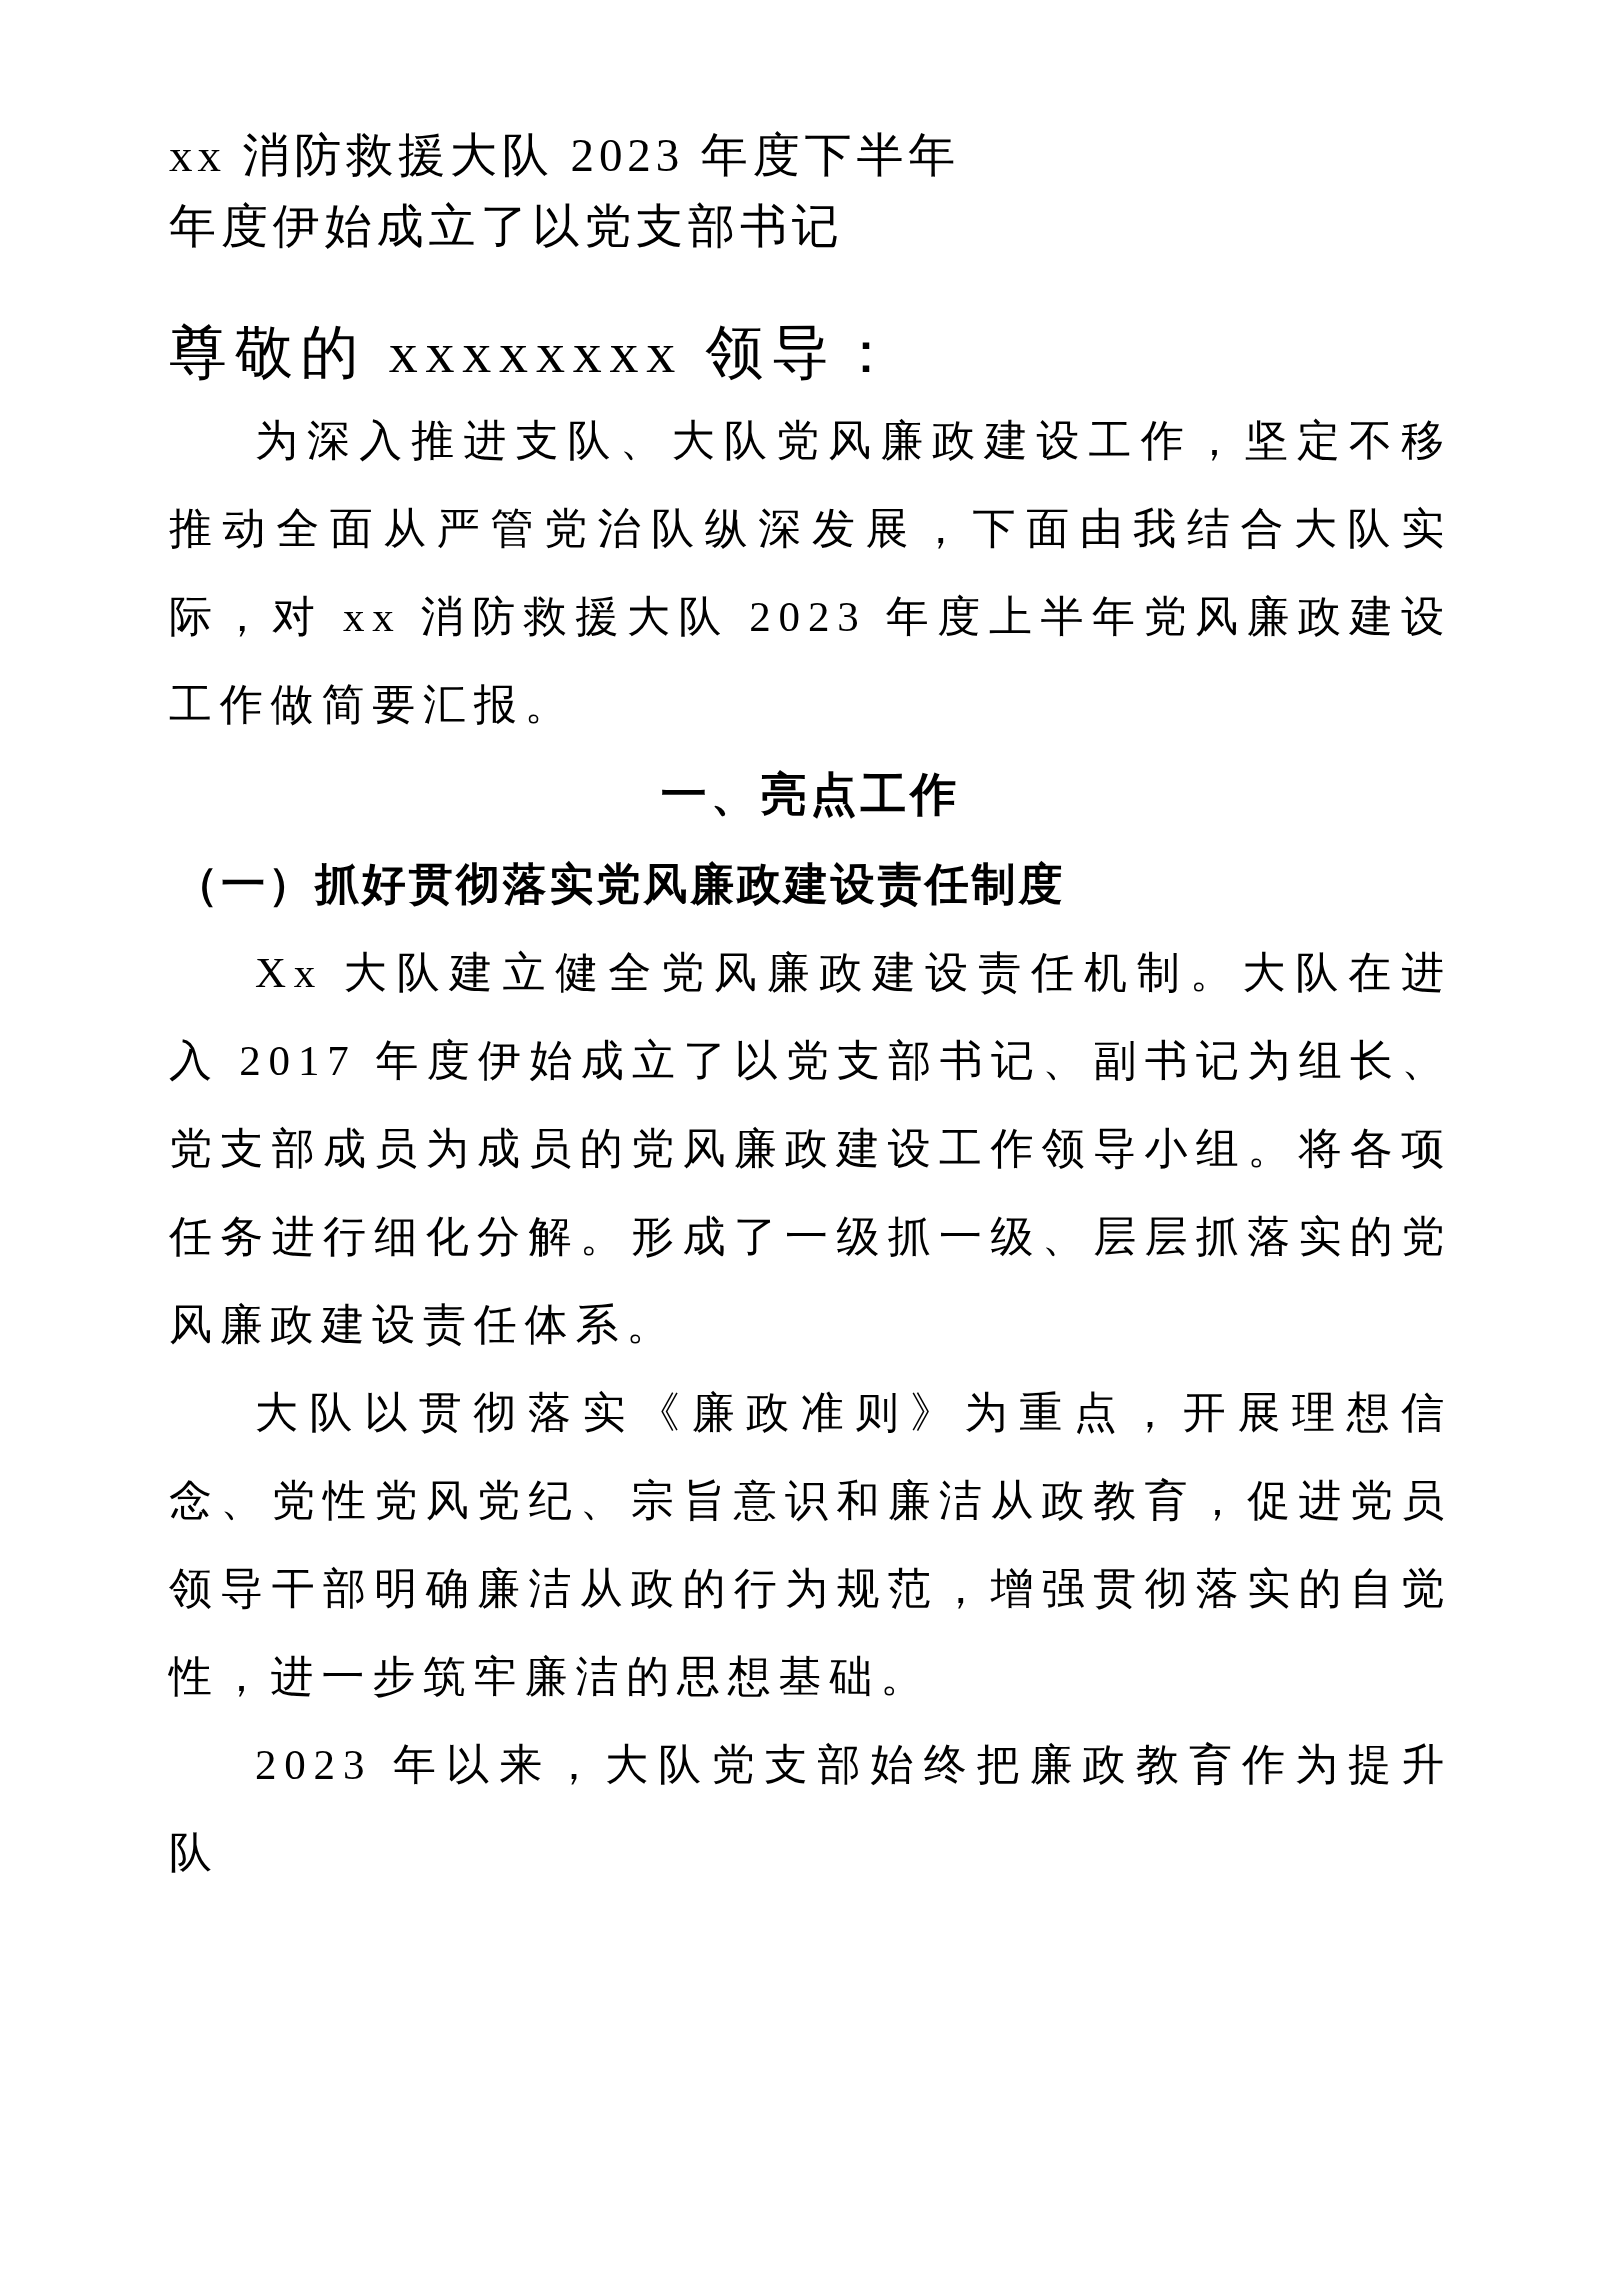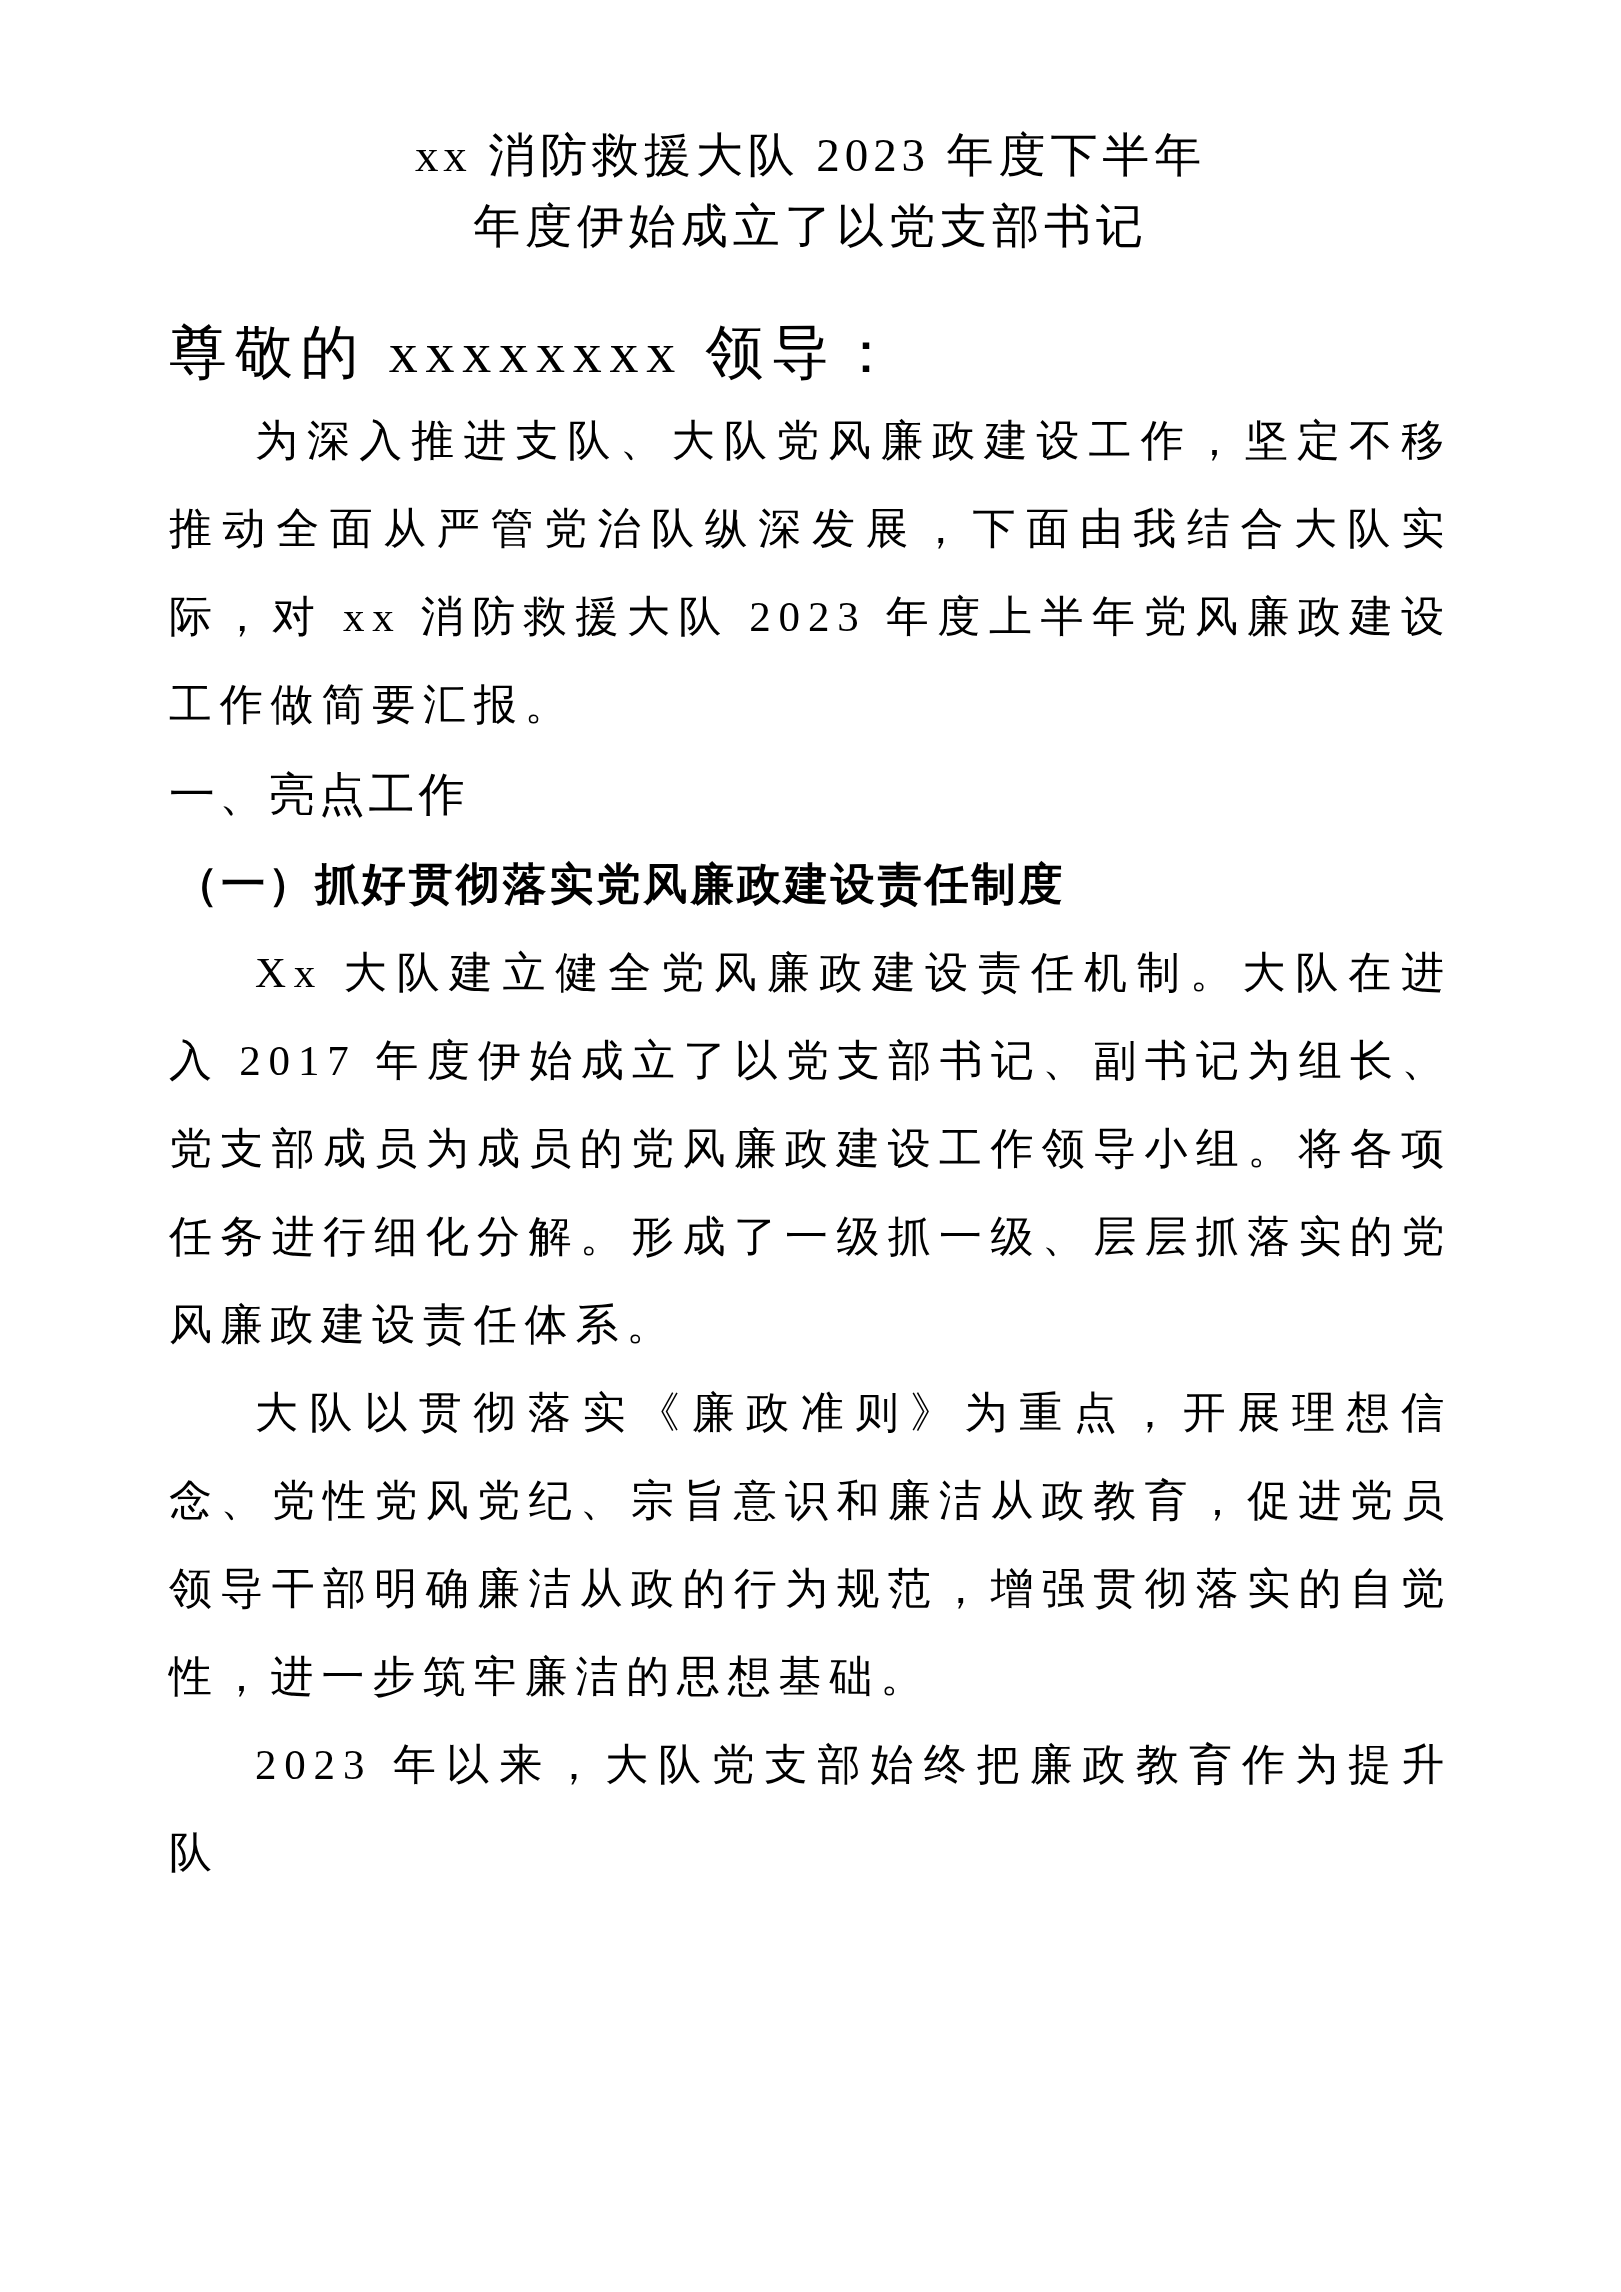--- a/index.html
+++ b/index.html
@@ -11,21 +11,21 @@
     width: 1621px;
     height: 2293px;
     background: #ffffff;
     padding: 120px 169px 0 169px;
     font-family: "Liberation Serif", "DejaVu Serif", serif;
     color: #000000;
     overflow: hidden;
   }
 
   .title-block {
-    text-align: center;
+    text-align: left;
     margin-bottom: 47px;
   }
   .title-line {
     font-size: 47px;
     line-height: 71px;
     letter-spacing: 4.9px;
     font-weight: 400;
     white-space: nowrap;
   }
 
@@ -38,24 +38,25 @@
   .para {
     font-size: 43px;
     line-height: 88px;
     letter-spacing: 7.8px;
     text-indent: 2em;
     text-align: justify;
   }
 
   .sec-heading {
     font-family: "Liberation Sans", "DejaVu Sans", sans-serif;
-    font-weight: 400;
+    font-weight: 700;
     font-size: 46px;
     line-height: 90px;
     letter-spacing: 3.9px;
+    text-align: center;
   }
 
   .sub-heading {
     font-family: "Liberation Sans", "DejaVu Sans", sans-serif;
     font-weight: 700;
     font-size: 44px;
     line-height: 90px;
     letter-spacing: 2.9px;
     text-indent: 0.12em;
   }

